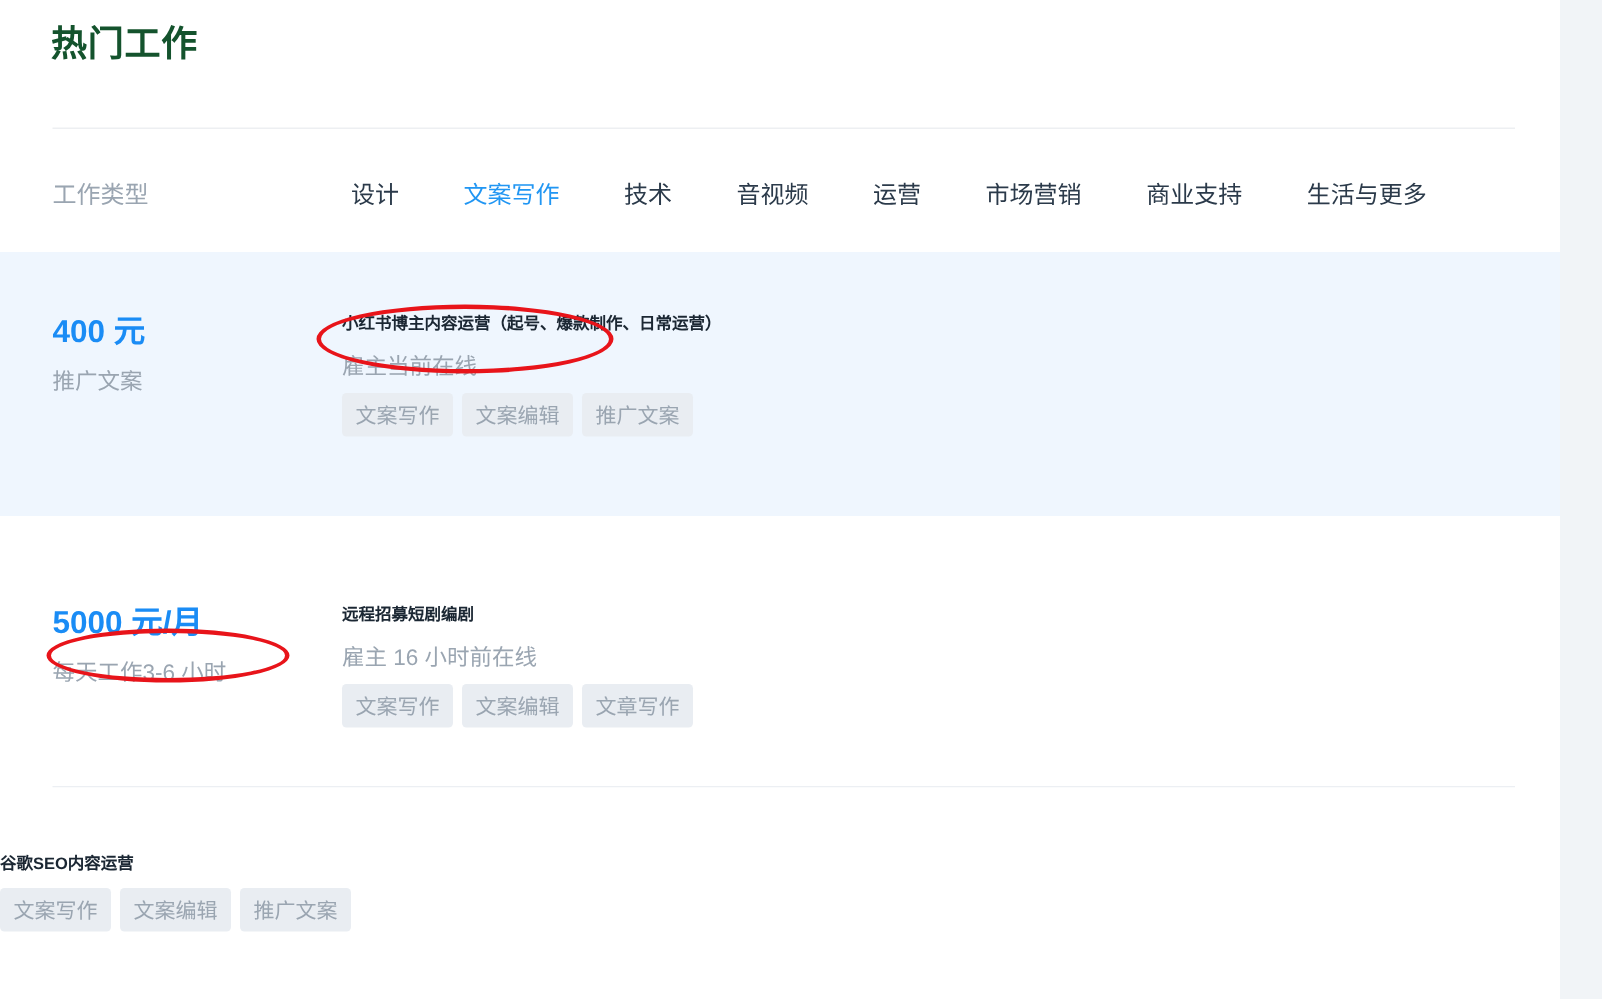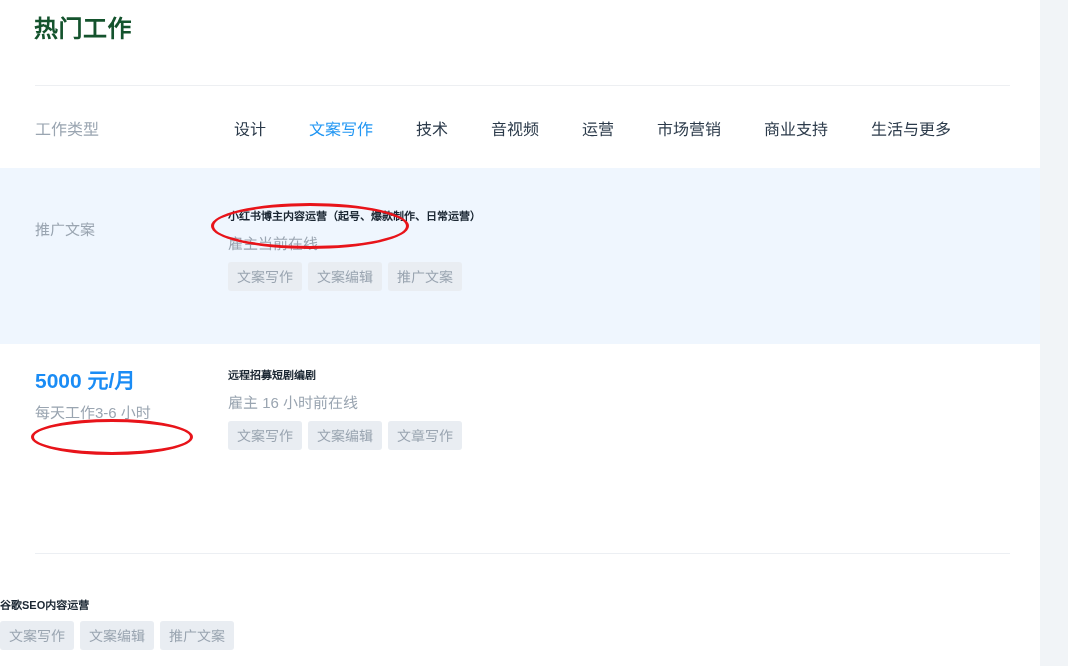--- a/index.html
+++ b/index.html
@@ -221,34 +221,35 @@
           <div class="tab"><span>运营</span></div>
           <div class="tab"><span>市场营销</span></div>
           <div class="tab"><span>商业支持</span></div>
           <div class="tab"><span>生活与更多</span></div>
         </div>
     </div>
 
     <div class="job-list" id="job-list-host">
         <div class="job-row highlight" style="height: 176px; padding-top: 42px;">
           <div class="price-col">
+            <div class="price">400 元</div>
             <div class="price-note">推广文案</div>
           </div>
           <div class="detail-col">
             <div class="job-title">小红书博主内容运营（起号、爆款制作、日常运营）</div>
             <div class="employer-status">雇主当前在线</div>
             <div class="tag-row">
               <span class="tag">文案写作</span>
               <span class="tag">文案编辑</span>
               <span class="tag">推广文案</span>
             </div>
           </div>
           <div class="row-sep"></div>
         </div>
-        <div class="job-row" style="height: 210px; padding-top: 25px; justify-content: space-between;">
+        <div class="job-row" style="height: 181px; padding-top: 60px; justify-content: space-between;">
           <div class="price-col">
             <div class="price">5000 元/月</div>
             <div class="price-note">每天工作3-6 小时</div>
           </div>
           <div class="detail-col">
             <div class="job-title">远程招募短剧编剧</div>
             <div class="employer-status">雇主 16 小时前在线</div>
             <div class="tag-row">
               <span class="tag">文案写作</span>
               <span class="tag">文案编辑</span>

